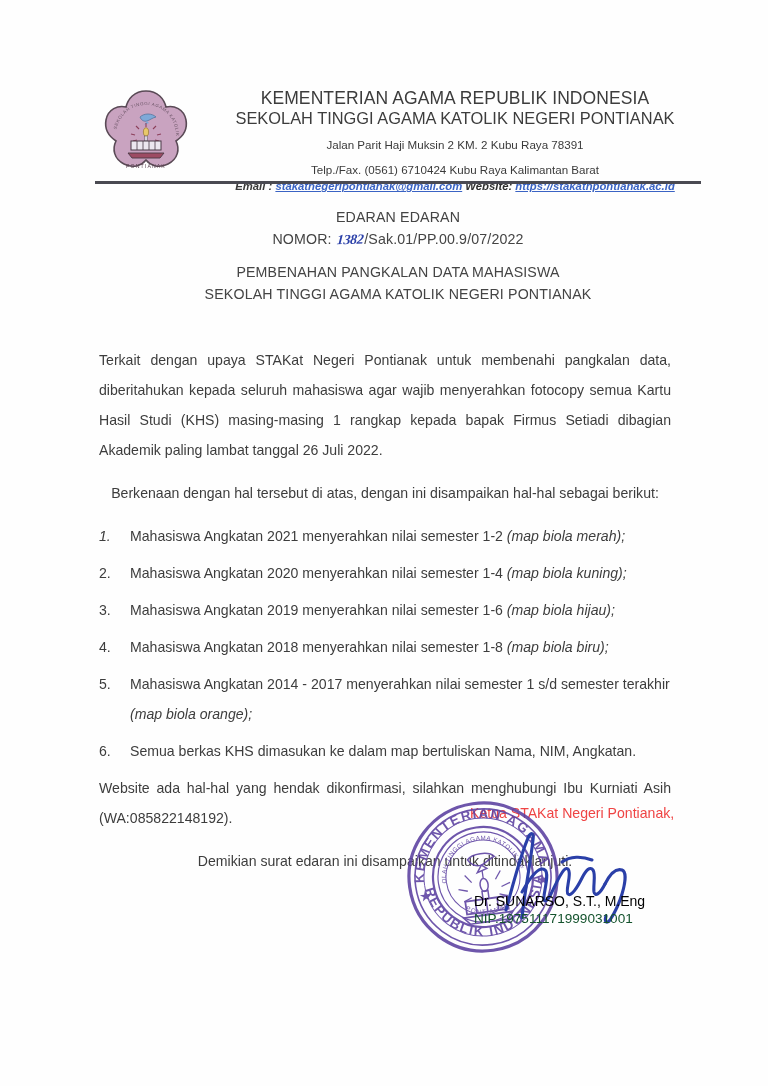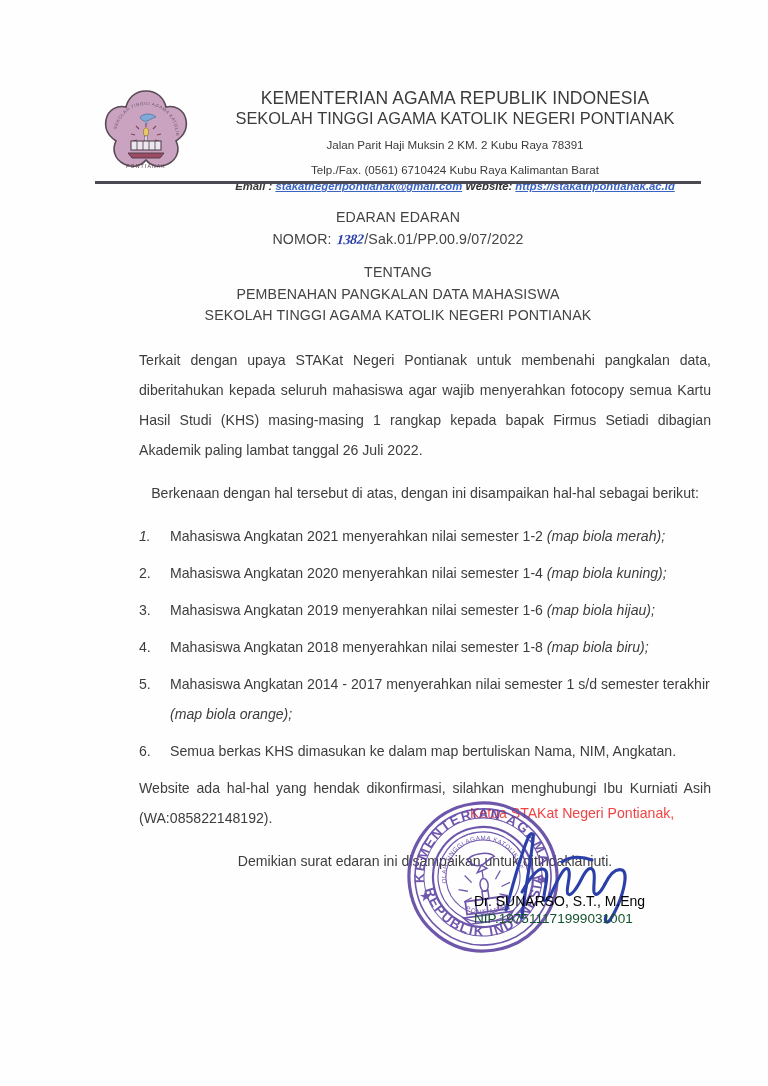--- a/index.html
+++ b/index.html
@@ -125,21 +125,20 @@
     width: 606px;
     text-align: center;
   }
 
   
   .body-wrap {
     position: absolute;
     left: 99px;
     top: 345px;
     width: 572px;
-    margin-left: 40px;
   }
   p.para {
     margin: 0 0 13px 0;
     font-size: 14.1px;
     line-height: 30px;
     color: #3d3d3d;
     text-align: justify;
     text-justify: inter-word;
   }
   p.para.nojust { text-align: center; }
@@ -288,21 +287,20 @@
 
   <div class="title-block">
     <div class="t-line">EDARAN EDARAN</div>
     <div class="t-line">
       <span>NOMOR:</span>
       <span class="nomor-hand">1382</span><span>/Sak.01/PP.00.9/07/2022</span>
     </div>
   </div>
 
   <div class="tentang-block">
-    <div class="t-line">TENTANG</div>
     <div class="t-line">PEMBENAHAN PANGKALAN DATA MAHASISWA</div>
     <div class="t-line">SEKOLAH TINGGI AGAMA KATOLIK NEGERI PONTIANAK</div>
   </div>
 
   <div class="body-wrap">
 
     <p class="para">Terkait dengan upaya STAKat Negeri  Pontianak untuk membenahi pangkalan data, diberitahukan kepada seluruh mahasiswa agar wajib menyerahkan fotocopy semua Kartu Hasil Studi (KHS) masing-masing 1 rangkap kepada bapak Firmus Setiadi dibagian Akademik paling lambat tanggal 26 Juli 2022.</p>
 
     <p class="para nojust">Berkenaan dengan hal tersebut di atas, dengan ini disampaikan hal-hal sebagai berikut:</p>
 

